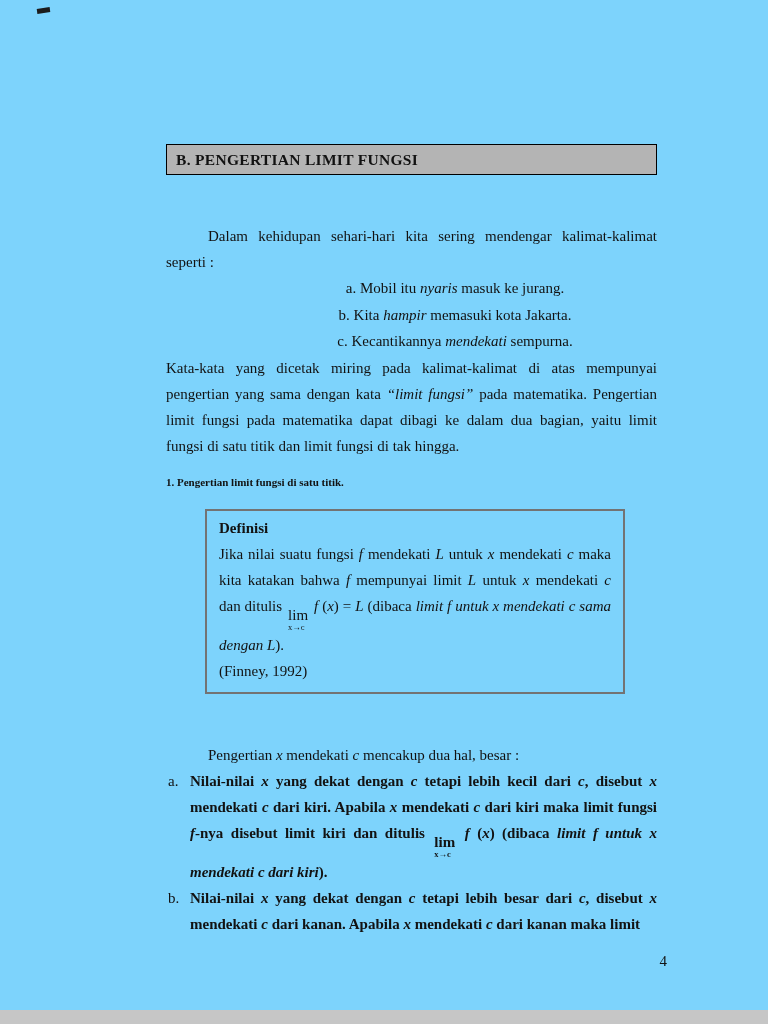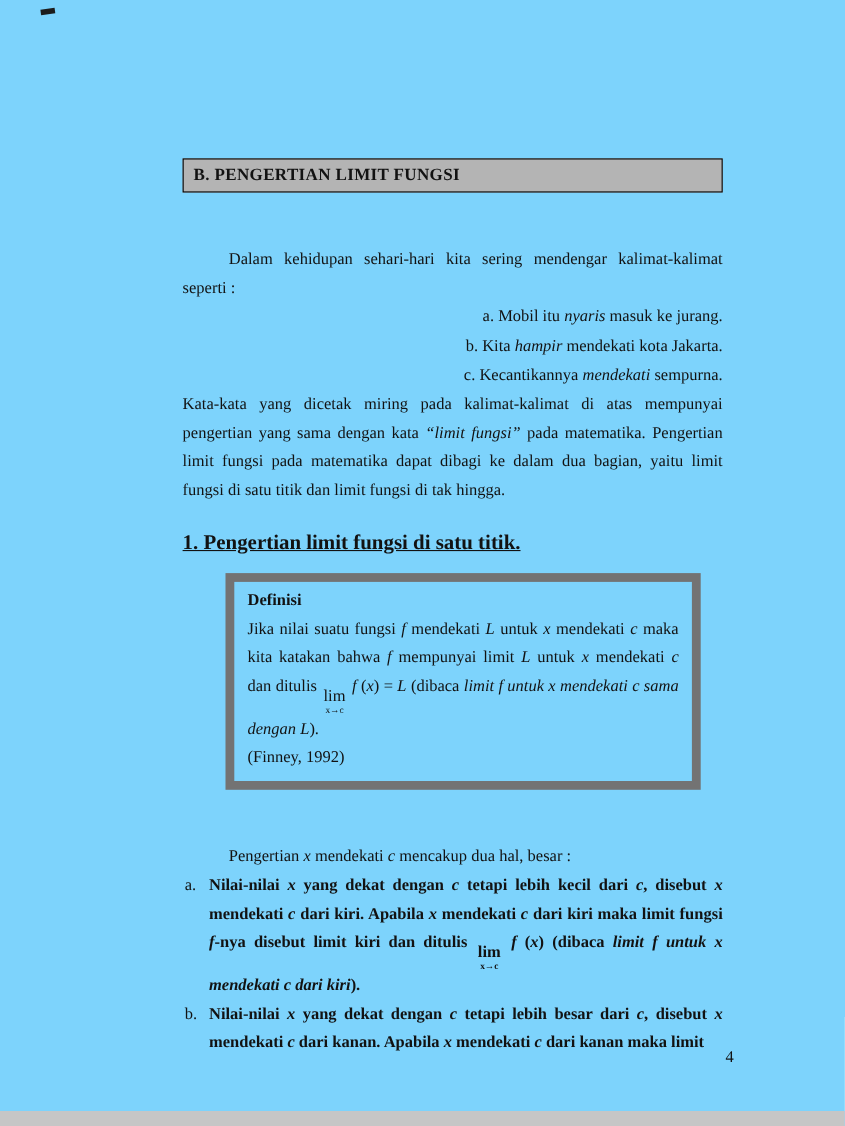--- a/index.html
+++ b/index.html
@@ -5,31 +5,31 @@
   html,body{margin:0;padding:0;background:#ffffff;}
   .page{position:relative;width:768px;height:1024px;background:#7dd3fc;overflow:hidden;
         font-family:"Liberation Serif",serif;color:#121212;padding-left:27px;}
   .corner-mark{position:absolute;left:37px;top:8px;width:13px;height:5px;background:#1c1c1c;transform:rotate(-8deg);}
   .content{position:absolute;left:166px;top:144px;width:491px;}
   .header-bar{border:1px solid #000;background:#b4b4b4;padding:6px 9px 5px;margin-bottom:22px;}
   .header-title{font-weight:bold;font-size:15.5px;letter-spacing:0.3px;}
   .para{margin:0;text-align:justify;font-size:15px;line-height:26px;}
   .indent{text-indent:42px;margin-top:48px;}
   .example-list{padding-left:87px;}
-  .example-item{font-size:15px;line-height:26.5px;text-align:right;}
-  .subheading{margin:22px 0 0;font-size:19px;line-height:26px;font-weight:bold;text-decoration:underline;}
-  .def-box{margin:14px 0 14px 39px;width:392px;border:8px solid #737373;padding:4px 12px 8px;}
+  .example-item{font-size:15px;line-height:26.5px;text-align:center;}
+  .subheading{margin:10px 0 0;font-size:11px;line-height:26px;font-weight:bold;}
+  .def-box{margin:14px 0 14px 39px;width:392px;border:2px solid #737373;padding:4px 12px 8px;}
   .def-title{font-weight:bold;font-size:15px;line-height:26px;}
   .def-source{font-size:15px;line-height:26px;}
   .alpha-list{margin:0;}
   .alpha-item{position:relative;padding-left:24px;margin:0;}
   .alpha-marker{position:absolute;left:2px;top:0;font-size:15px;line-height:26px;}
   .alpha-text{display:block;font-weight:bold;}
   .it{font-style:italic;}
-  .lim{display:inline-flex;flex-direction:column;align-items:center;vertical-align:-9px;line-height:1;margin:0 2px;}
+  .lim{display:inline-flex;flex-direction:column;align-items:flex-start;vertical-align:-9px;line-height:1;margin:0 2px;}
   .lim-top{font-size:15px;line-height:15px;}
   .lim-sub{font-size:8.5px;line-height:9px;}
   .page-number{position:absolute;right:128px;top:950px;font-size:15px;line-height:22px;}
   .bottom-strip{position:absolute;left:0;bottom:0;width:768px;height:14px;background:#c6c6c6;}
 </style>
 </head>
 <body>
 
 <div class="page">
 
@@ -38,21 +38,21 @@
   <div class="content">
 
     <div class="header-bar" style="background-color: rgb(180, 180, 180);">
       <span class="header-title">B.  PENGERTIAN LIMIT FUNGSI</span>
     </div>
 
     <p class="para indent"><span>Dalam kehidupan sehari-hari kita sering mendengar kalimat-kalimat seperti :</span></p>
 
     <div class="example-list">
       <div class="example-item"><span>a. Mobil itu </span><span class="it">nyaris</span><span> masuk ke jurang.</span></div>
-      <div class="example-item"><span>b. Kita </span><span class="it">hampir</span><span> mendekati kota Jakarta.</span></div>
+      <div class="example-item"><span>b. Kita </span><span class="it">hampir</span><span> memasuki kota Jakarta.</span></div>
       <div class="example-item"><span>c. Kecantikannya </span><span class="it">mendekati</span><span> sempurna.</span></div>
     </div>
 
     <p class="para"><span>Kata-kata yang dicetak miring pada kalimat-kalimat di atas mempunyai pengertian yang sama dengan kata </span><span class="it">“limit fungsi”</span><span> pada matematika. Pengertian limit fungsi pada matematika dapat dibagi ke dalam dua bagian, yaitu limit fungsi di satu titik dan limit fungsi di tak hingga.</span></p>
 
     <h2 class="subheading">1.  Pengertian limit fungsi di satu titik.</h2>
 
 
     <div class="def-box">
       <div class="def-title">Definisi</div>

